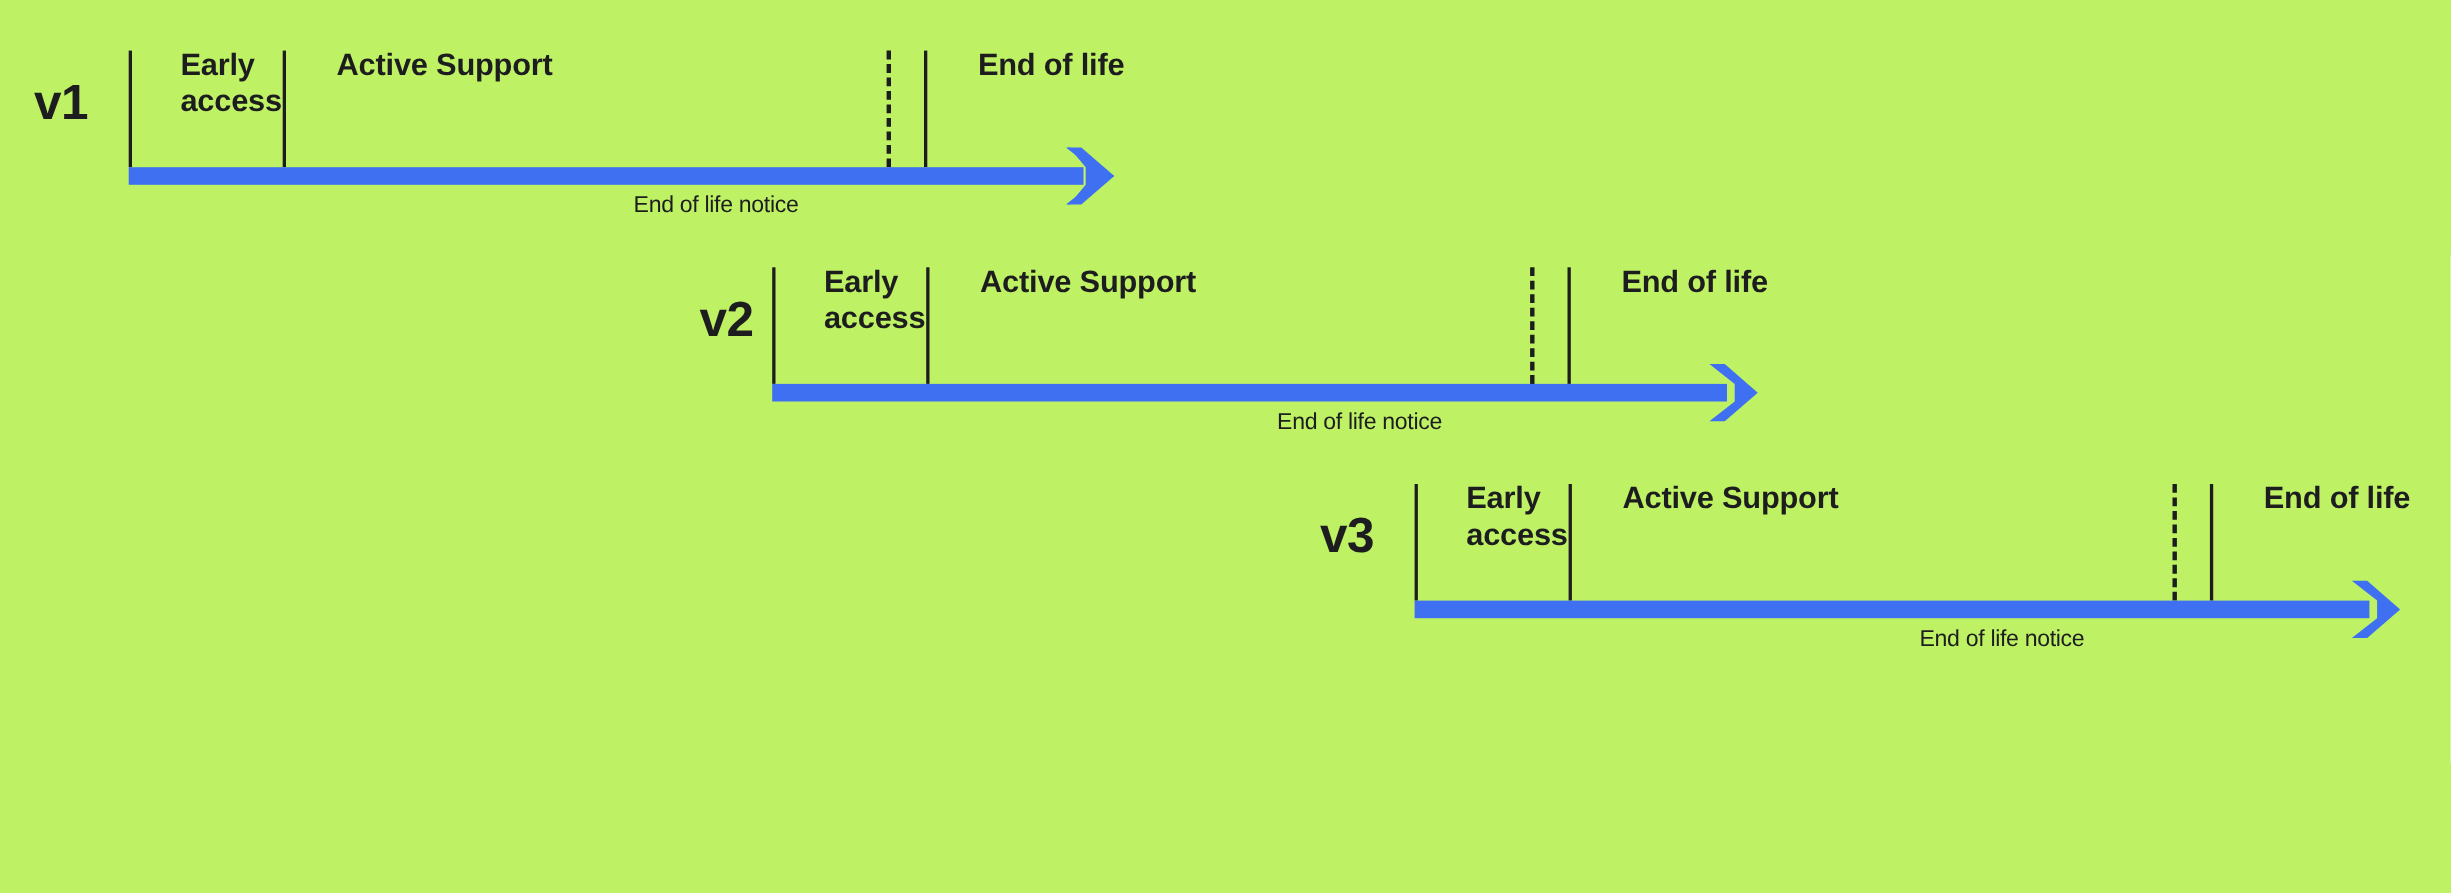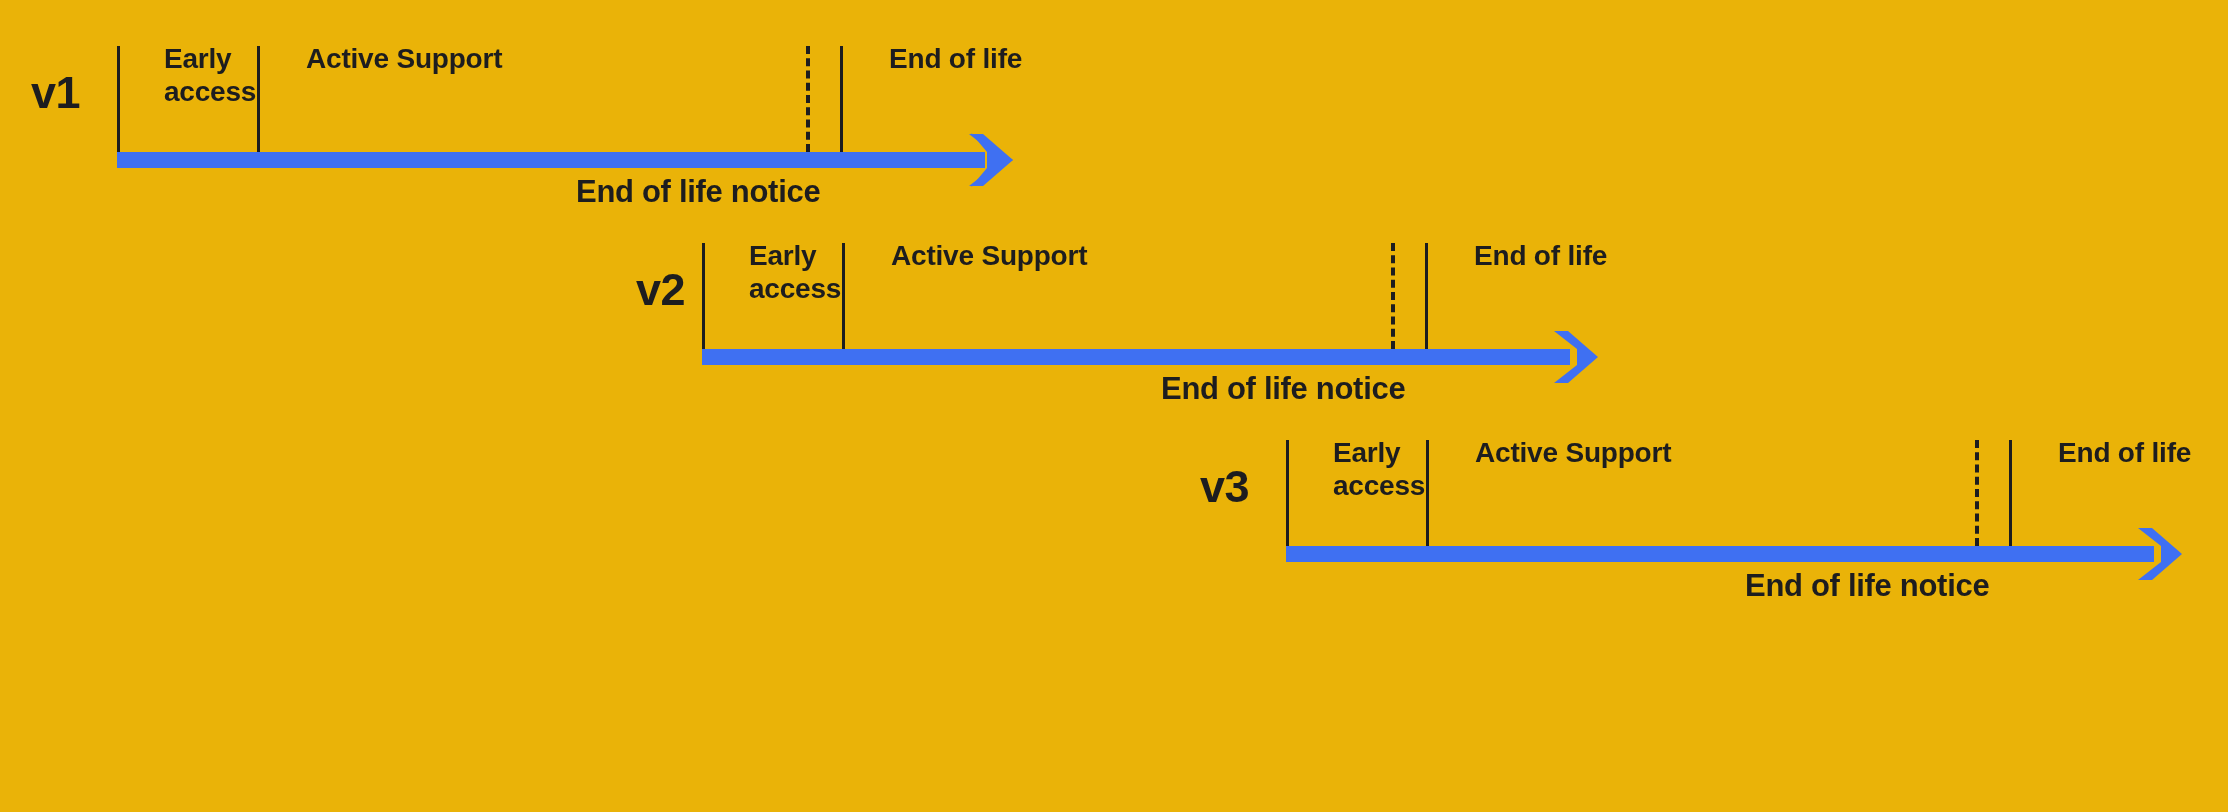--- a/index.html
+++ b/index.html
@@ -11,21 +11,21 @@
     width: 2228px;
     height: 812px;
     font-family: "Liberation Sans", sans-serif;
     -webkit-font-smoothing: antialiased;
   }
   #diagram {
     position: relative;
     width: 2228px;
     height: 812px;
     overflow: hidden;
-    background: #eab308;
+    background: #bef264;
   }
   .timeline {
     position: absolute;
     left: 0;
     top: 0;
     width: 2228px;
     height: 812px;
   }
   .version-label {
     position: absolute;
@@ -67,22 +67,22 @@
     height: 16px;
   }
   .arrow-head {
     position: absolute;
     top: -20px;
     height: 56px;
     width: 46px;
   }
   .notice-label {
     position: absolute;
-    font-size: 31px;
-    font-weight: 700;
+    font-size: 21px;
+    font-weight: 400;
     color: #1d1d1f;
     letter-spacing: -0.3px;
     line-height: 1;
     white-space: nowrap;
   }
 </style>
 </head>
 <body>
 
 <div id="diagram">

